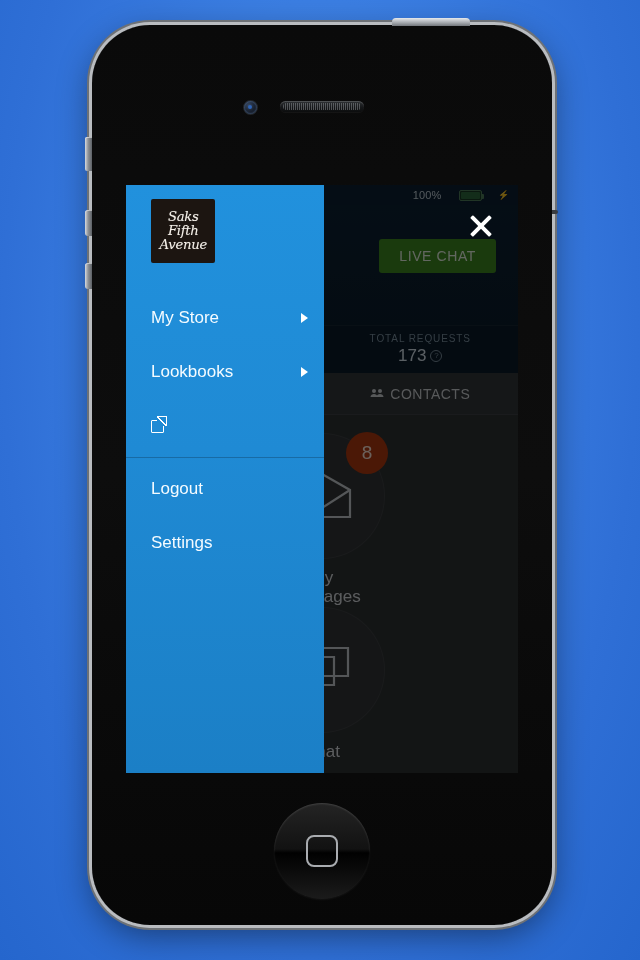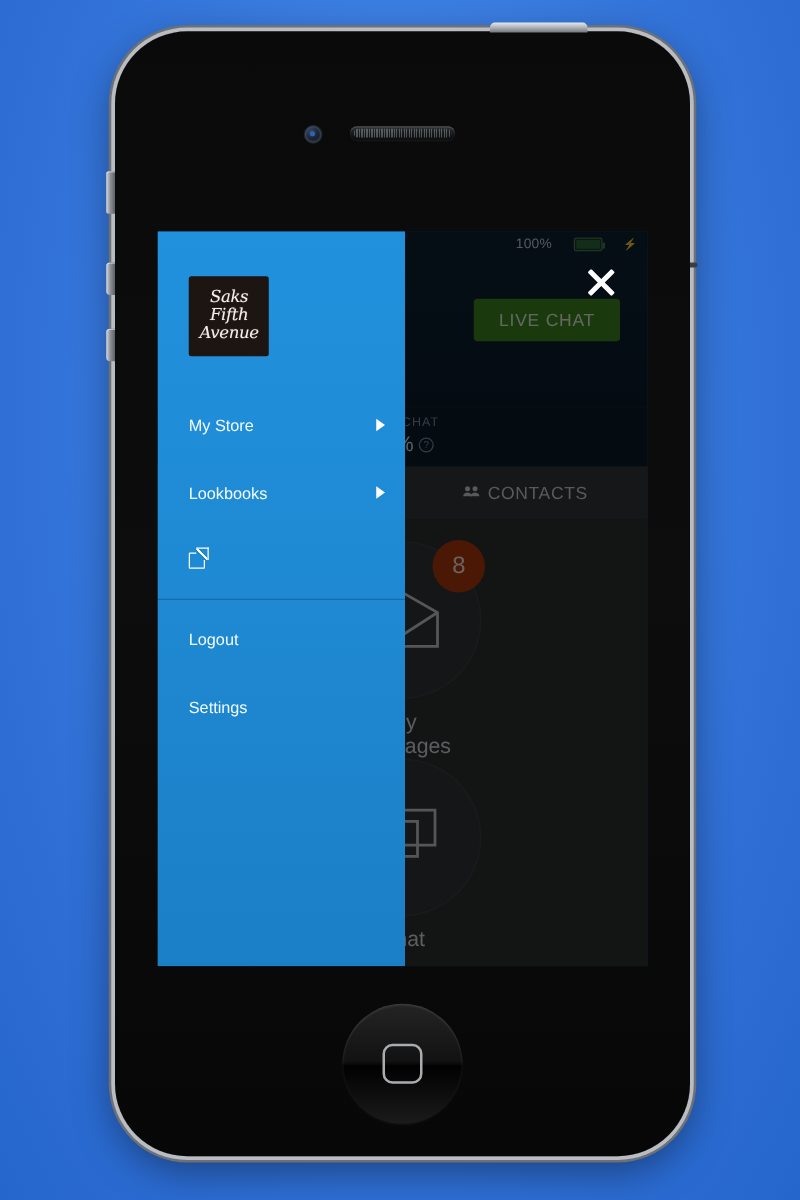--- a/index.html
+++ b/index.html
@@ -277,21 +277,21 @@
   
   #side-menu {
     position: absolute;
     left: 0; top: 0; bottom: 0;
     width: 198px;
     z-index: 40;
     background: linear-gradient(180deg, #2191dd 0%, #1f8ad4 45%, #1b7fc6 100%);
     display: flex; flex-direction: column;
   }
   #brand-logo {
-    margin: 36px 0 0 25px;
+    margin: 14px 0 0 25px;
     width: 64px; height: 64px;
     background: #1c1511;
     border-radius: 2px;
     position: relative;
     overflow: hidden;
     display: flex; align-items: center; justify-content: center;
   }
   #brand-logo-text {
     color: #f4efe8;
     font-family: "DejaVu Serif", serif;
@@ -303,21 +303,21 @@
     transform: scale(1.02);
     text-shadow: 0 0 1px rgba(255,255,255,0.35);
   }
 
   #menu-list { margin-top: 28px; }
   .menu-item {
     height: 54px;
     display: flex; align-items: center;
     padding: 0 16px 0 25px;
     color: #f4fbff;
-    font-size: 13px;
+    font-size: 17px;
   }
   .menu-item-label { flex: 1; }
   .chevron-right {
     width: 0; height: 0;
     border-left: 7px solid #ffffff;
     border-top: 5px solid transparent;
     border-bottom: 5px solid transparent;
   }
   .external-icon {
     width: 13px; height: 13px;
@@ -402,20 +402,27 @@
           <div id="online-status-dot"></div>
         </div>
         <button id="live-chat-button">LIVE CHAT</button>
       </div>
 
       <div id="stats-row">
         <div class="stat-cell">
           <div class="stat-label">LIVE CHAT</div>
           <div class="stat-value-row">
             <span class="stat-value">74%</span>
+            <span class="info-icon">?</span>
+          </div>
+        </div>
+        <div class="stat-cell">
+          <div class="stat-label">TOTAL REQUESTS</div>
+          <div class="stat-value-row">
+            <span class="stat-value">173</span>
             <span class="info-icon">?</span>
           </div>
         </div>
       </div>
 
       <div id="tab-bar">
         <div class="tab-item">
           <span class="tab-icon"></span>
           <span>HARE</span>
         </div>

